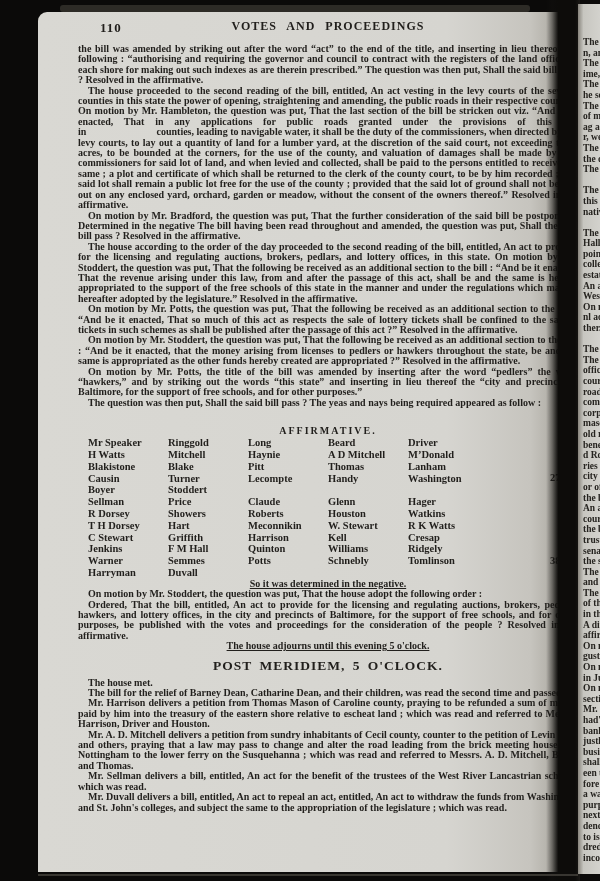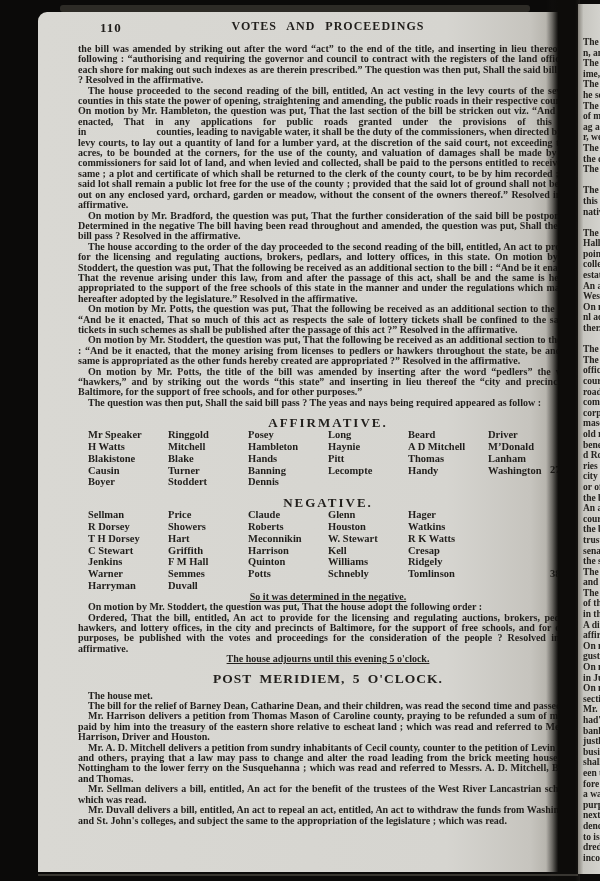--- a/index.html
+++ b/index.html
@@ -31,22 +31,22 @@
   }
   .text-col{
     position:relative;margin:2px 0 0 40px;width:500px;
     font-size:10px;line-height:10.4px;font-weight:700;
     text-align:justify;
   }
   .text-col p{margin:0;text-indent:10px;}
   .text-col p.noindent{text-indent:0;}
   .text-col p.center,.center{text-align:center;text-indent:0;text-decoration:underline;}
   .vote-head{
-    text-align:center;font-size:13px;letter-spacing:2px;font-weight:700;
-    margin:10px 0 1px 0;line-height:10px;
+    text-align:center;font-size:10px;letter-spacing:2px;font-weight:700;
+    margin:18px 0 1px 0;line-height:10px;
   }
   .vote-cols{
     position:relative;display:flex;padding-left:10px;
     font-size:10.5px;line-height:11.8px;font-weight:700;text-align:left;
   }
   .vote-col{width:80px;white-space:pre-line;text-indent:0;}
   .vote-count{
     position:absolute;left:472px;font-size:10.5px;font-weight:700;
   }
   .vote-count.aff{top:35px;}
@@ -107,43 +107,37 @@
           <div class="vote-col">Mr Speaker
 H Watts
 Blakistone
 Causin
 Boyer</div>
           <div class="vote-col">Ringgold
 Mitchell
 Blake
 Turner
 Stoddert</div>
-          <div class="vote-col">Posey
-Hambleton
-Hands
-Banning
-Dennis</div>
           <div class="vote-col">Long
 Haynie
 Pitt
 Lecompte</div>
           <div class="vote-col">Beard
 A D Mitchell
 Thomas
 Handy</div>
           <div class="vote-col">Driver
 M’Donald
 Lanham
 Washington</div>
           <span class="vote-count aff">27</span>
         </div>
       </div>
 
       <div>
-        <div class="vote-head">NEGATIVE.</div>
         <div class="vote-cols">
           <div class="vote-col">Sellman
 R Dorsey
 T H Dorsey
 C Stewart
 Jenkins
 Warner
 Harryman</div>
           <div class="vote-col">Price
 Showers

